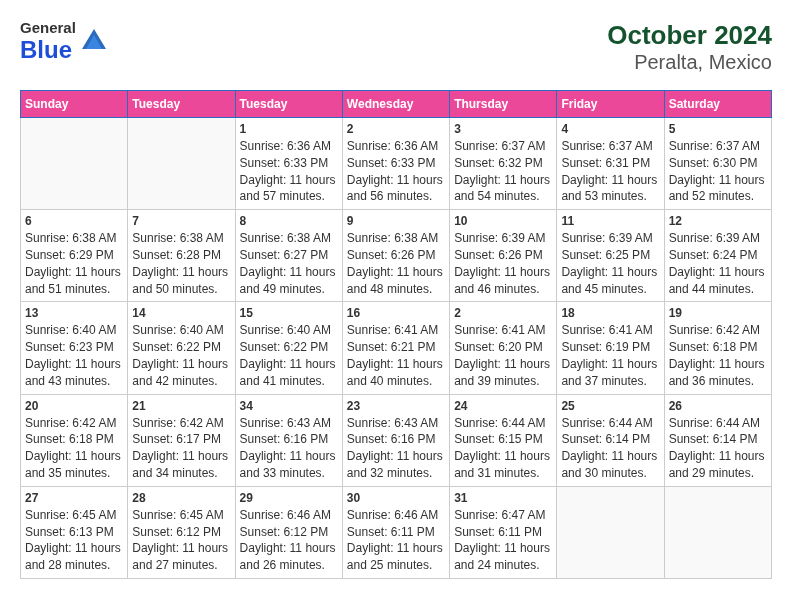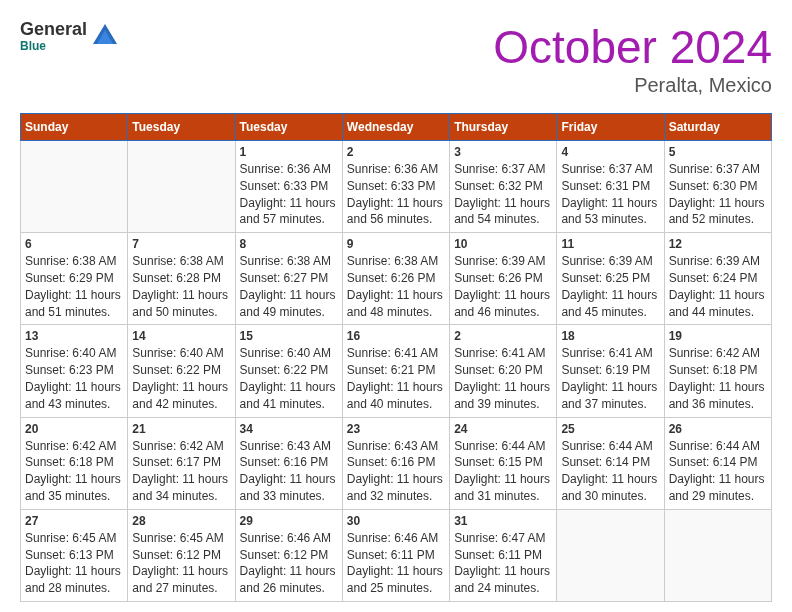--- a/index.html
+++ b/index.html
@@ -19,53 +19,53 @@
     .logo {
       display: flex;
       align-items: center;
     }
     .logo-text {
       display: flex;
       flex-direction: column;
       line-height: 1.1;
     }
     .logo-general {
-      font-size: 18px;
+      font-size: 15px;
       font-weight: bold;
       color: #333;
     }
     .logo-blue {
-      font-size: 12px;
+      font-size: 24px;
       font-weight: bold;
-      color: #0f766e;
+      color: #1d4ed8;
     }
     .logo-icon {
       width: 28px;
       height: 28px;
       margin-left: 4px;
     }
     .title-section {
       text-align: right;
     }
     .month-title {
-      font-size: 46px;
-      font-weight: normal;
-      color: #a21caf;
+      font-size: 26px;
+      font-weight: bold;
+      color: #14532d;
     }
     .location {
       font-size: 20px;
       color: #555;
     }
     .calendar {
       width: 100%;
       border-collapse: collapse;
       font-size: 11px;
     }
     .calendar th {
-      background-color: #c2410c;
+      background-color: #ec4899;
       color: #fff;
       padding: 6px 4px;
       text-align: left;
       font-size: 12px;
       border: 1px solid #2a6bbf;
     }
     .calendar td {
       border: 1px solid #ccc;
       vertical-align: top;
       padding: 4px;

